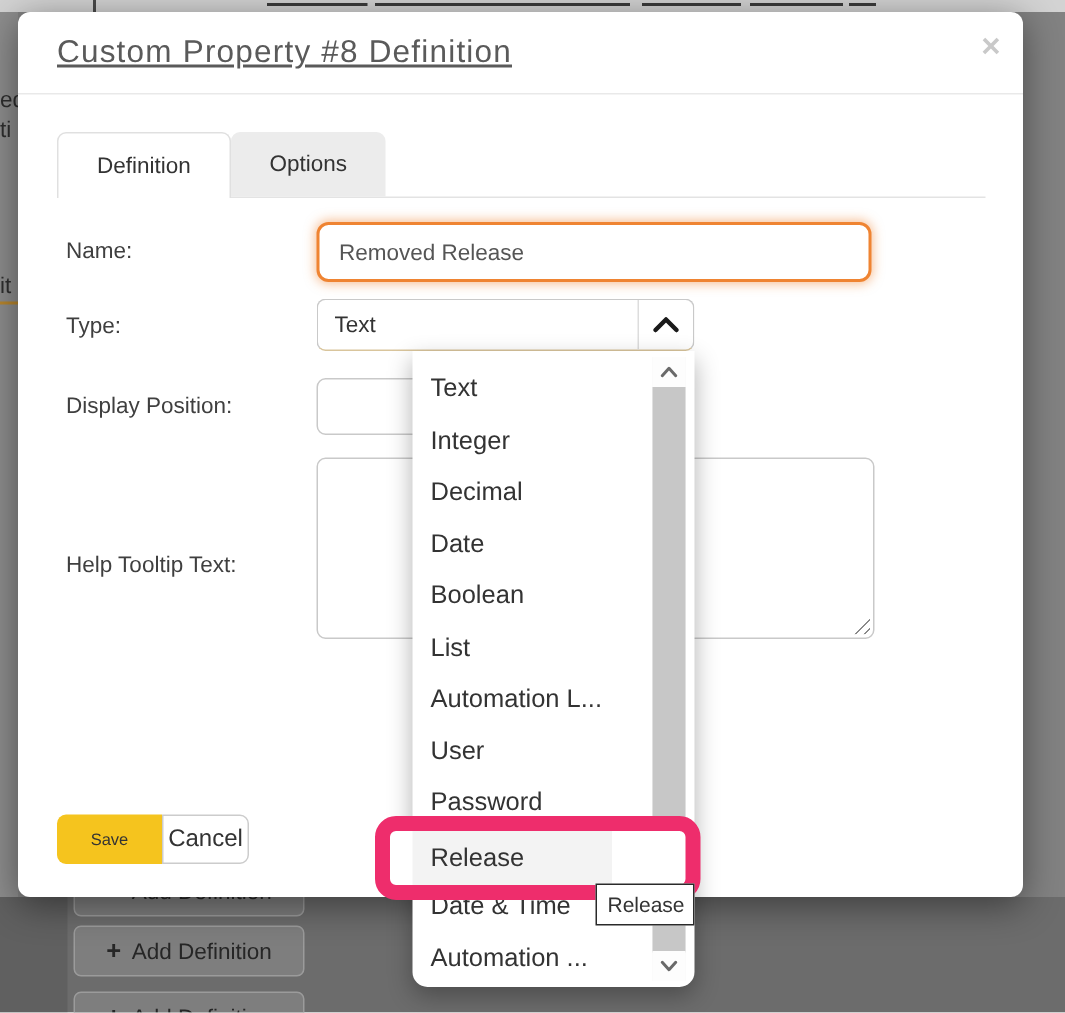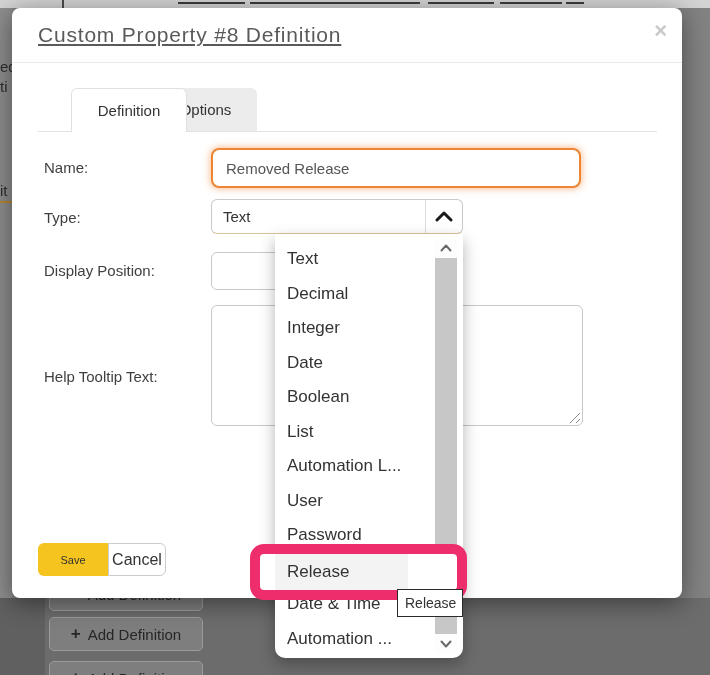--- a/index.html
+++ b/index.html
@@ -28,21 +28,21 @@
   .modal{position:absolute;left:12px;top:8px;width:670px;height:590px;background:#fff;
       border-radius:8px;box-shadow:0 5px 25px rgba(0,0,0,.45);z-index:10;}
   .modal-header{position:relative;height:54px;border-bottom:1px solid #e9e9e9;}
   .modal-title{position:absolute;left:26px;top:15px;font-size:21px;letter-spacing:.8px;color:#5a5a5a;text-decoration:underline;}
   .modal-close{position:absolute;right:15px;top:12px;font-size:22px;font-weight:700;color:#c9c9c9;
       line-height:22px;cursor:default;}
 
   .tabstrip{position:absolute;left:26px;top:80px;width:619px;height:43px;border-bottom:1px solid #e3e3e3;}
   .tab{position:absolute;top:0;height:43px;box-sizing:border-box;font-size:15px;color:#333;
       display:flex;align-items:center;justify-content:center;border-radius:6px 6px 0 0;}
-  .tab-active{left:0;width:116px;background:#fff;border:1px solid #e0e0e0;border-bottom:none;height:44px;z-index:2;margin-left:33px;}
+  .tab-active{left:0;width:116px;background:#fff;border:1px solid #e0e0e0;border-bottom:none;height:44px;z-index:2;}
   .tab-idle{left:116px;width:103px;background:#ececec;}
 
   .fld-label{position:absolute;left:32px;font-size:15px;color:#3f3f3f;}
   .name-input{position:absolute;left:199px;top:140px;width:370px;height:40px;box-sizing:border-box;
       border:2px solid #ef8432;border-radius:8px;box-shadow:0 0 7px 1px rgba(239,132,50,.5);
       padding:0 0 0 13px;font-size:15px;color:#555;background:#fff;outline:none;
       font-family:"Liberation Sans",sans-serif;}
   .combo{position:absolute;left:199px;top:191px;width:252px;height:35px;box-sizing:border-box;
       border:1px solid #c9c9c9;border-bottom-color:#d9c59c;border-radius:6px;background:#fff;display:flex;}
   .combo-text{flex:1;line-height:33px;padding-left:11px;font-size:15px;color:#333;}
@@ -150,22 +150,22 @@
       <div class="resize-handle"></div>
     </div>
 
     <div class="btn-save">Save</div>
     <div class="btn-cancel">Cancel</div>
   </div>
 
   <div class="dropdown">
     <div class="dd-items">
         <div class="dd-item">Text</div>
+        <div class="dd-item">Integer</div>
         <div class="dd-item">Decimal</div>
-        <div class="dd-item">Integer</div>
         <div class="dd-item">Date</div>
         <div class="dd-item">Boolean</div>
         <div class="dd-item">List</div>
         <div class="dd-item">Automation L...</div>
         <div class="dd-item">User</div>
         <div class="dd-item">Password</div>
         <div class="dd-item hl">Release</div>
         <div class="dd-item">Date &amp; Time</div>
         <div class="dd-item">Automation ...</div>
       </div>

